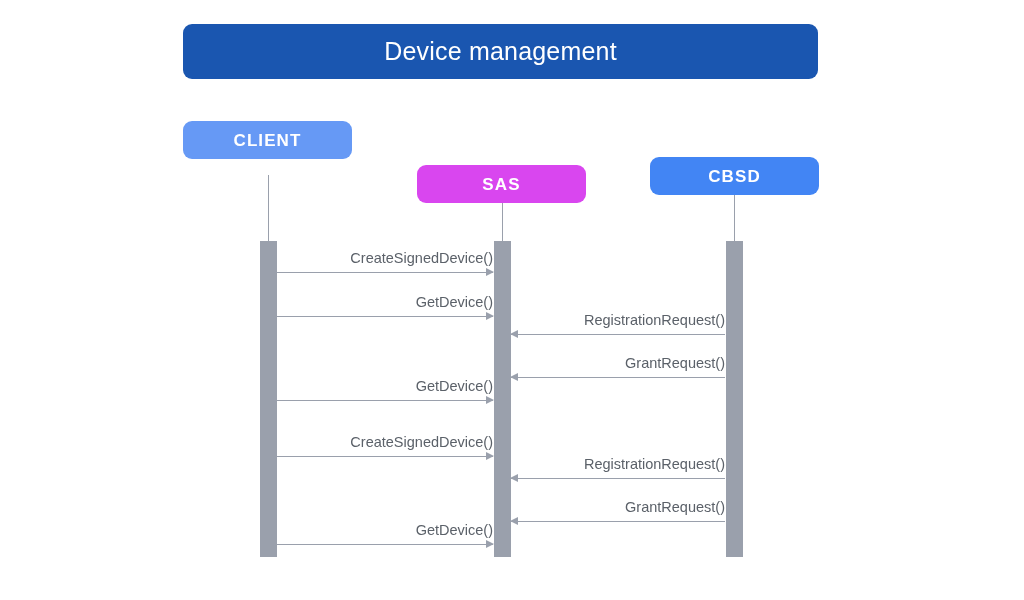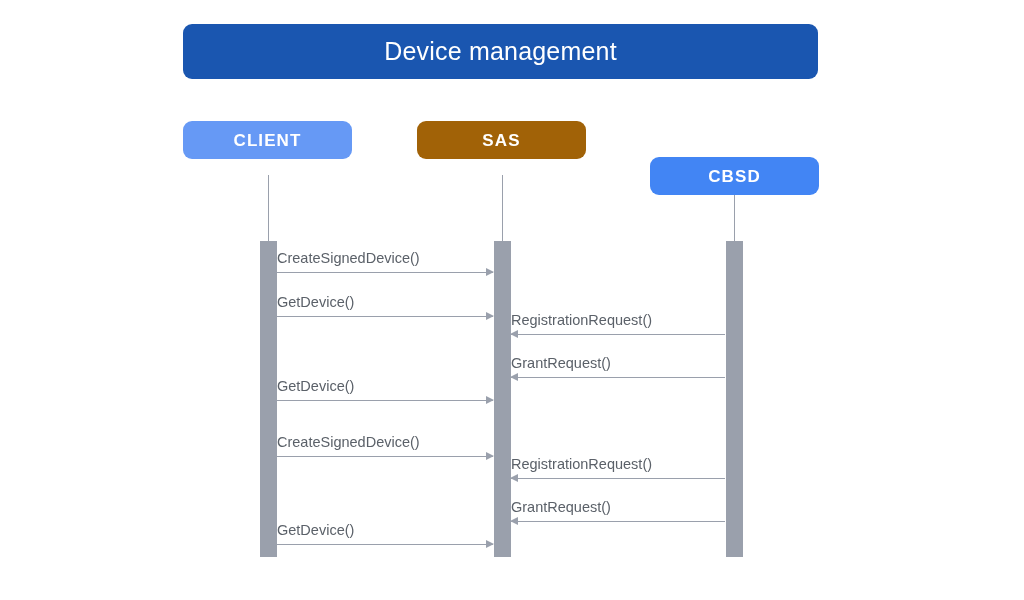--- a/index.html
+++ b/index.html
@@ -107,21 +107,21 @@
   }
   .msg-head.left {
     left: -1px;
     border-right: 8px solid #9aa0ac;
   }
   .msg-label {
     position: absolute;
     left: 0;
     width: 100%;
     bottom: 7px;
-    text-align: left;
+    text-align: right;
     font-size: 14.5px;
     color: #5b6169;
     line-height: 1;
     white-space: nowrap;
   }
 </style>
 </head>
 <body>
 
 <div id="canvas">
@@ -139,21 +139,21 @@
   <div id="activations">
       <div class="activation" style="left: 260px; top: 241px; height: 316px;"></div>
       <div class="activation" style="left: 494px; top: 241px; height: 316px;"></div>
       <div class="activation" style="left: 726px; top: 241px; height: 316px;"></div>
     </div>
 
   <div id="participants">
       <div class="participant" style="left: 183px; width: 169px; background: rgb(102, 153, 245);">
         <span class="participant-label">CLIENT</span>
       </div>
-      <div class="participant" style="left: 417px; width: 169px; background: #a16207;">
+      <div class="participant" style="left: 417px; width: 169px; background: #d946ef; margin-top: 44px;">
         <span class="participant-label">SAS</span>
       </div>
       <div class="participant" style="left: 650px; width: 169px; background: rgb(66, 133, 244); margin-top: 36px;">
         <span class="participant-label">CBSD</span>
       </div>
     </div>
 
   <div id="messages">
       <div class="msg" style="left: 277px; top: 272px; width: 216px;">
         <div class="msg-line"></div>

